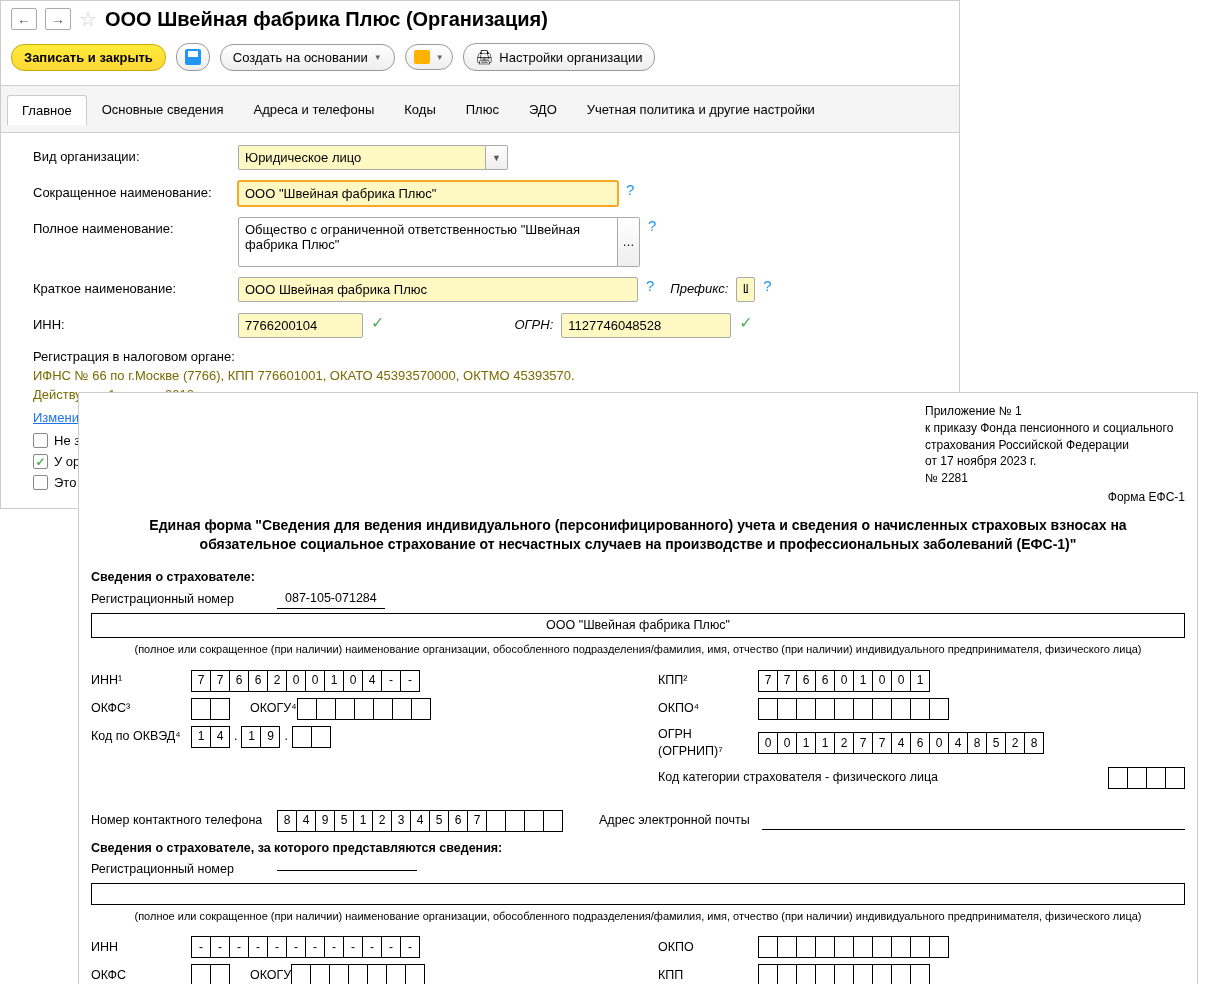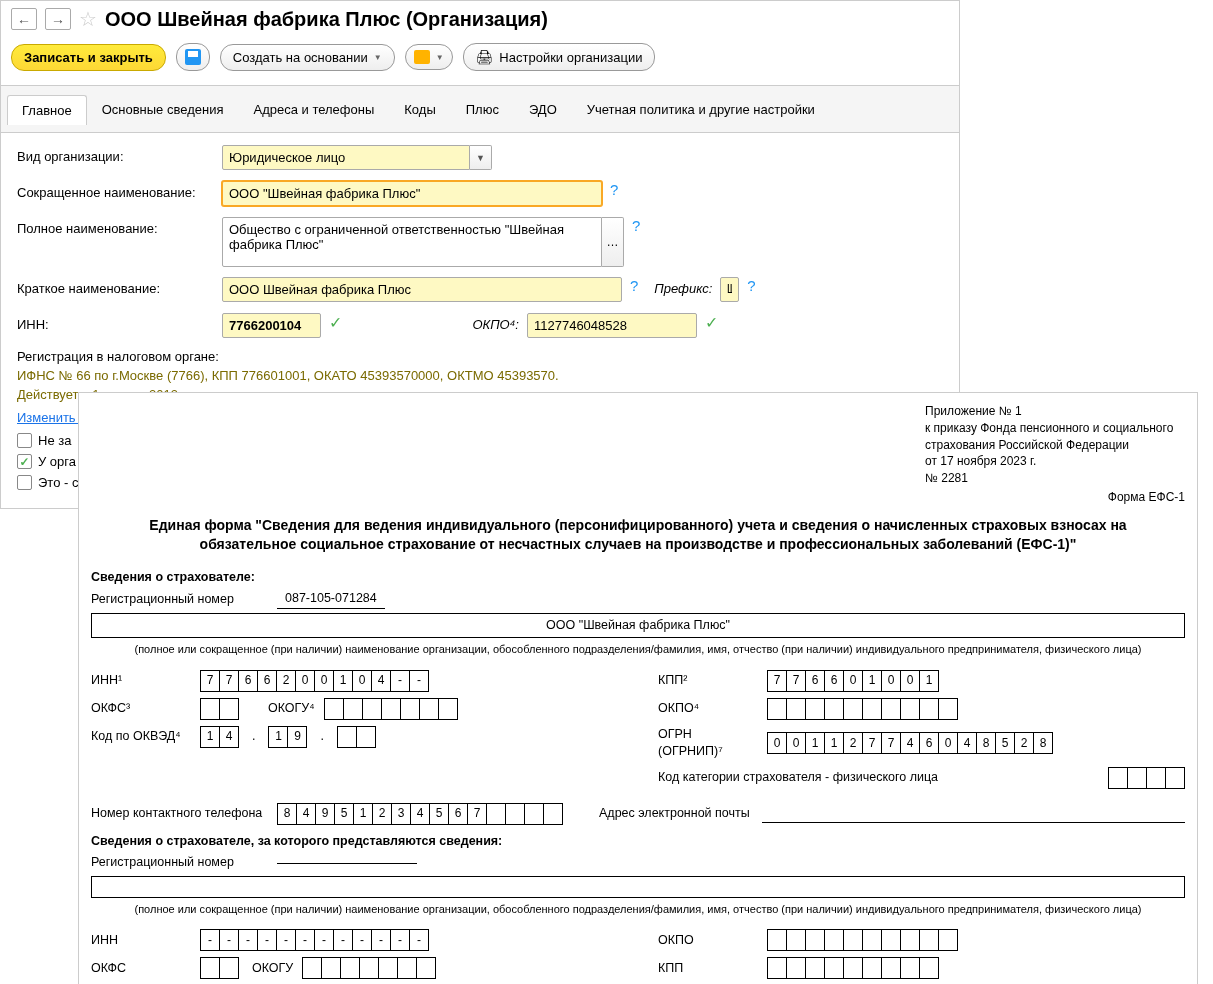--- a/index.html
+++ b/index.html
@@ -14,21 +14,21 @@
 .btn.primary { background: linear-gradient(#ffeb3b,#fdd835); border-color: #c9a900; font-weight: bold; }
 .btn.icon-only { padding: 5px 8px; }
 .dropdown-caret { font-size: 8px; color: #666; }
 .save-icon { width: 16px; height: 16px; background: #2196f3; border-radius: 2px; display: inline-block; position: relative; }
 .save-icon::after { content:''; position:absolute; top:2px; left:3px; width:10px; height:6px; background:#fff; }
 .folder-icon { width: 16px; height: 14px; background: #ffb300; border-radius: 2px; display:inline-block; }
 .print-icon::before { content:'🖨'; font-size:14px; }
 .tabs { display: flex; border-top: 1px solid #ccc; border-bottom: 1px solid #ccc; background: #f5f5f5; margin: 8px 0 0 0; padding: 8px 6px;}
 .tab { padding: 7px 14px; cursor:pointer; font-size:13px; border:1px solid transparent; border-bottom:none; }
 .tab.active { background:#fff; border-color:#ccc; border-radius:3px 3px 0 0; position:relative; top:1px;}
-.form-area { padding: 12px 16px; }
+.form-area { padding: 12px 32px; }
 .form-row { display:flex; align-items:flex-start; margin-bottom:10px; min-height:26px; }
 .form-label { width:205px; padding-top:4px; font-size:13px;}
 .text-input { border:1px solid #aaa; background:#fef9c3; padding:4px 6px; font-size:13px; border-radius:2px; }
 .text-input.highlight { border:1px solid #f9a825; box-shadow:0 0 0 1px #f9a825; }
 .select-input { display:flex; }
 .select-input input { border-radius:2px 0 0 2px; }
 .select-btn { width:22px; border:1px solid #aaa; border-left:none; background:linear-gradient(#fff,#eee); border-radius:0 2px 2px 0; display:flex; align-items:center; justify-content:center; cursor:pointer; font-size:9px; color:#555;}
 .multiline { width:380px; height:50px; resize:none; font-family:inherit; border:1px solid #aaa; padding:4px 6px; font-size:13px;}
 .help-icon { color:#2196f3; font-size:15px; margin-left:8px; cursor:pointer; }
 .check-icon { color:#4caf50; font-size:16px; margin-left:8px; }
@@ -49,21 +49,21 @@
 .doc-row { display:flex; align-items:center; margin:4px 0; gap:6px; }
 .doc-lbl { font-size:12.5px; }
 .underline-val { border-bottom:1px solid #000; padding:0 8px; min-width:100px; display:inline-block; }
 .box-row { display:flex; gap:0; }
 .box { width:20px; height:22px; border:1px solid #000; display:flex; align-items:center; justify-content:center; font-size:12px; margin-left:-1px;}
 .box:first-child{margin-left:0;}
 .full-box { border:1px solid #000; width:100%; text-align:center; padding:3px 0; margin:4px 0;}
 .small-note { text-align:center; font-size:11px; margin-bottom:6px;}
 .two-col { display:flex; gap:40px; }
 .col { flex:1; }
-.doc-grid-row { display:flex; align-items:center; margin:6px 0; gap:9px;}
+.doc-grid-row { display:flex; align-items:center; margin:6px 0; gap:0;}
 .doc-grid-lbl { width:100px; font-size:12.5px;}
 .long-underline { border-bottom:1px solid #000; flex:1; height:18px; margin-left:6px;}
 </style>
 </head>
 <body>
 
 <div class="app-window">
   <div class="title-row">
     <div class="nav-btn">←</div>
     <div class="nav-btn">→</div>
@@ -121,23 +121,23 @@
     <div class="form-row">
       <div class="form-label">Краткое наименование:</div>
       <input class="text-input" style="width: 400px;" value="ООО Швейная фабрика Плюс">
       <span class="help-icon">?</span>
       <div class="side-label">Префикс:</div>
       <input class="text-input" style="width: 19px; font-family: Liberation Mono, monospace;" value="ШФ">
       <span class="help-icon">?</span>
     </div>
     <div class="form-row">
       <div class="form-label">ИНН:</div>
-      <input class="text-input" style="width: 99px; font-weight: bold;" value="7766200104">
+      <input class="text-input" style="width: 125px;" value="7766200104">
       <span class="check-icon">✓</span>
-      <div class="side-label" style="margin-left:130px">ОКПО⁴:</div>
+      <div class="side-label" style="margin-left:130px">ОГРН:</div>
       <input class="text-input" style="width: 170px;" value="1127746048528">
       <span class="check-icon">✓</span>
     </div>
     <div style="margin:10px 0 4px 0">Регистрация в налоговом органе:</div>
     <div class="tax-info">ИФНС № 66 по г.Москве (7766), КПП 776601001, ОКАТО 45393570000, ОКТМО 45393570.</div>
     <div class="tax-info">Действует с 1 января 2013 г.</div>
     <div style="margin:8px 0"><span class="link">Изменить данные регистрации</span></div>
     <div class="checkbox-row">
         <span class="checkbox"></span>
         <span>Не за</span>
@@ -278,21 +278,21 @@
           <div class="box-row" style="margin-left:auto">
             <div class="box"></div>
             <div class="box"></div>
             <div class="box"></div>
             <div class="box"></div>
           </div>
         </div>
     </div>
   </div>
 
-  <div class="doc-row" style="margin-top:8px">
+  <div class="doc-row" style="margin-top:15px">
     <span class="doc-lbl" style="width:180px">Номер контактного телефона</span>
     <div class="box-row" id="phone-boxes">
         <div class="box">8</div>
         <div class="box">4</div>
         <div class="box">9</div>
         <div class="box">5</div>
         <div class="box">1</div>
         <div class="box">2</div>
         <div class="box">3</div>
         <div class="box">4</div>
@@ -334,21 +334,21 @@
             <div class="box">-</div>
             <div class="box">-</div>
           </div>
         </div>
       <div class="doc-grid-row">
           <span class="doc-grid-lbl">ОКФС</span>
           <div class="box-row">
             <div class="box"></div>
             <div class="box"></div>
           </div>
-          <span class="doc-lbl" style="margin-left:4px">ОКОГУ</span>
+          <span class="doc-lbl" style="margin-left:20px">ОКОГУ</span>
           <div class="box-row">
             <div class="box"></div>
             <div class="box"></div>
             <div class="box"></div>
             <div class="box"></div>
             <div class="box"></div>
             <div class="box"></div>
             <div class="box"></div>
           </div>
         </div>

